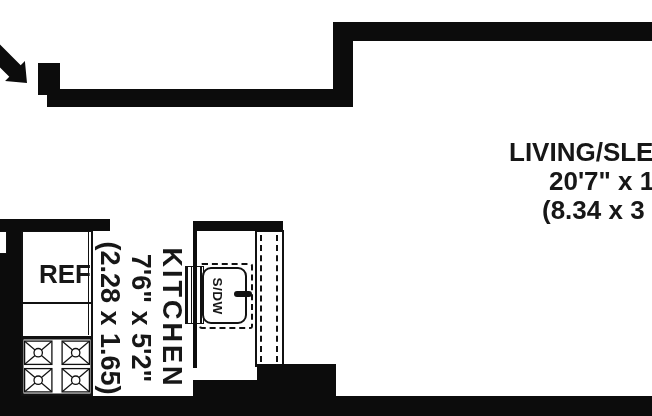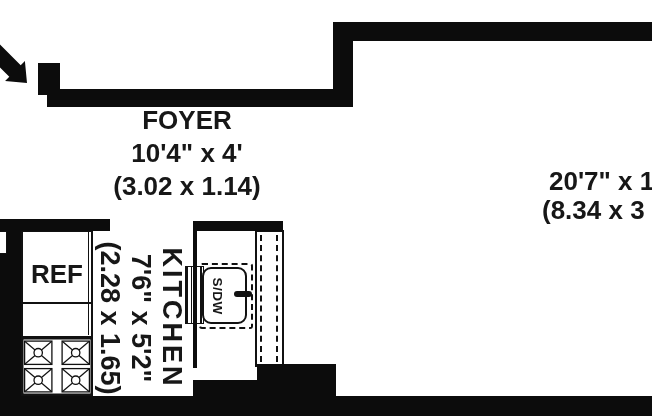--- a/index.html
+++ b/index.html
@@ -14,21 +14,21 @@
   .center-block{text-align:center;}
   .rot90{transform:translate(-50%,-50%) rotate(90deg);transform-origin:center center;}
   .box{position:absolute;background:#fff;border:2px solid #111;}
   .thinbox{position:absolute;background:#fff;border:1.5px solid #111;}
   .dashedline{position:absolute;width:0;border-left:2px dashed #111;}
   .foyer-text{left:37px;top:104px;width:300px;font-size:26px;line-height:33px;}
   .living-line{font-size:26px;line-height:27px;}
   .kitchen-text{left:140px;top:318px;font-size:27px;line-height:31px;}
   .kitchen-text .room-name{letter-spacing:3px;}
   .sdw-text{left:217px;top:296px;font-size:13.5px;letter-spacing:.5px;}
-  .ref-label{padding-top:29px;font-size:26px;font-weight:bold;text-align:center;line-height:26px;}
+  .ref-label{padding-top:29px;font-size:26px;font-weight:bold;text-align:right;line-height:26px;}
   .hatch{
     position:absolute;border:1.5px solid #111;
     background:repeating-linear-gradient(90deg,#111 0 1.6px,#fff 1.6px 4.8px);
   }
 </style>
 </head>
 <body>
 
 <div class="plan">
 
@@ -82,26 +82,22 @@
   <div class="wall" style="left:257px;top:364px;width:79px;height:52px;"></div>
 
   <div class="thinbox" style="left:0px;top:231px;width:7px;height:23px;border-left:none;"></div>
 
   <div class="abs" style="left:-5px;top:36px;width:40px;height:52px;">
     <svg width="40" height="52" viewBox="0 0 40 52">
       <polygon fill="#0c0c0c" points="-30.3,-3.9 14.3,40.7 10.1,44.9 32,47 29.9,25.1 25.7,29.3 -18.9,-15.3"></polygon>
     </svg>
   </div>
 
-  <div class="txt foyer-text center-block">
-    <div class="room-name">FOYER</div>
-    <div>10'4" x 4'</div>
-    <div>(3.02 x 1.14)</div>
-  </div>
 
+  <div class="txt living-line" style="left:509px;top:139px;">LIVING/SLE</div>
   <div class="txt living-line" style="left:549px;top:168px;">20'7" x 1</div>
   <div class="txt living-line" style="left:542px;top:197px;">(8.34 x 3</div>
 
   <div class="txt rot90 kitchen-text center-block">
     <div class="room-name">KITCHEN</div>
     <div>7'6" x 5'2"</div>
     <div>(2.28 x 1.65)</div>
   </div>
 
 </div>

